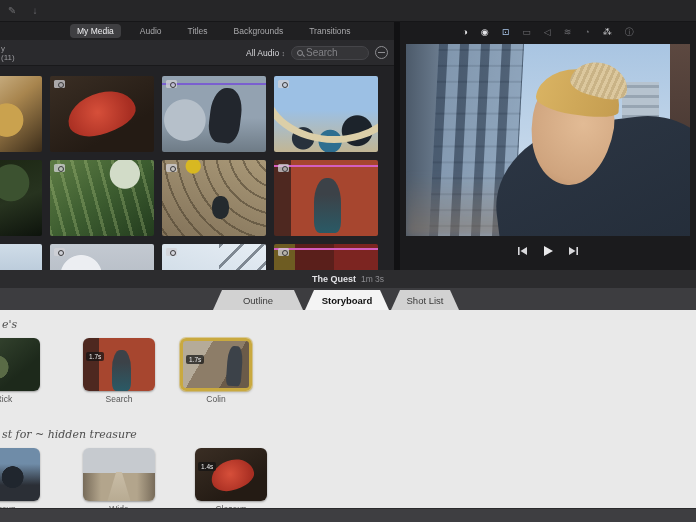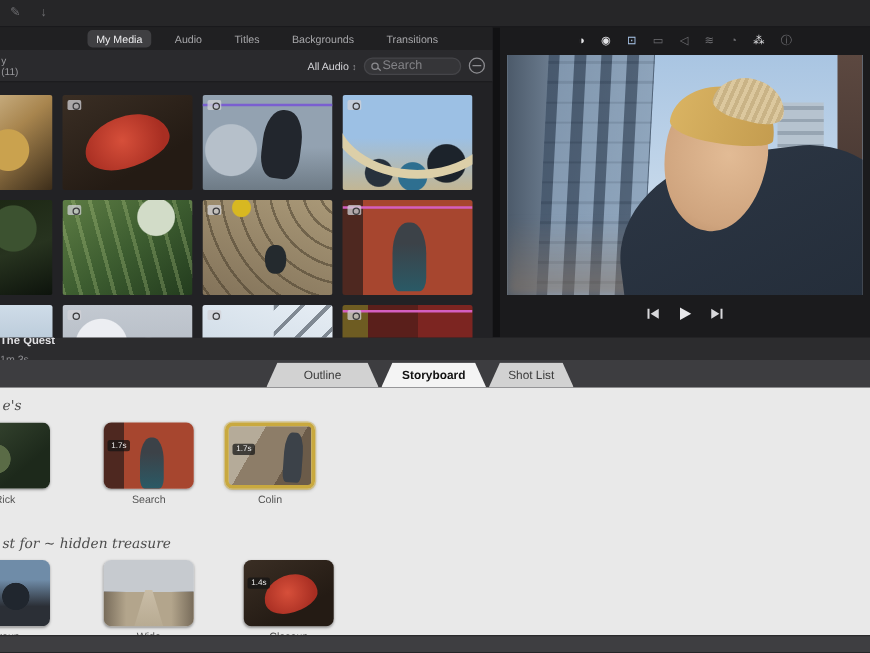--- a/index.html
+++ b/index.html
@@ -127,21 +127,21 @@
   .man-hair { position:absolute; left:46%; top:13%; width:84px; height:46px;
     background:linear-gradient(100deg,#dab463,#c49c4f); border-radius:60% 40% 50% 50%/80% 90% 20% 30%;
     transform:rotate(8deg); }
   .man-hat { position:absolute; left:58%; top:10%; width:58px; height:34px;
     background:repeating-linear-gradient(100deg,#dcc89e 0 3px,#c9b386 3px 6px);
     border-radius:50% 50% 40% 40%/70% 70% 30% 30%; transform:rotate(14deg); }
   .transport { height:30px; display:flex; align-items:center; justify-content:center; gap:14px; }
   .tbtn { display:flex; align-items:center; }
 
   
-  .projbar { height:18px; background:#2c2c2e; display:flex; align-items:flex-start; justify-content:center; gap:5px;flex-direction:column; }
+  .projbar { height:18px; background:#2c2c2e; display:flex; align-items:center; justify-content:center; gap:5px; }
   .ptitle { color:#e2e2e5; font-size:9px; font-weight:bold; }
   .pdur { color:#8d8d91; font-size:8.5px; }
 
   
   .btabs { height:22px; background:#3d3d40; position:relative; }
   .btab { position:absolute; bottom:0; height:20px; display:flex; align-items:center; justify-content:center;
     background:#d2d2d2; color:#3a3a3a; font-size:9.5px;
     clip-path:polygon(9px 0, calc(100% - 9px) 0, 100% 100%, 0 100%); }
   .btab.sel { background:#f4f4f4; color:#111; font-weight:bold; }
 

